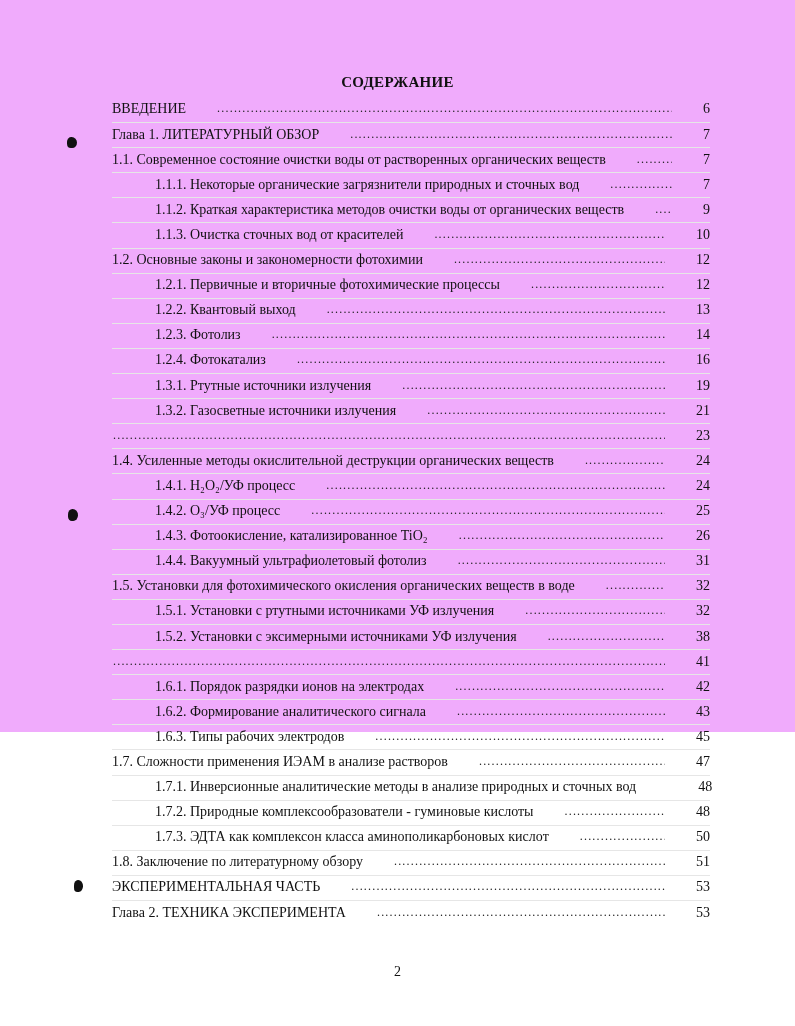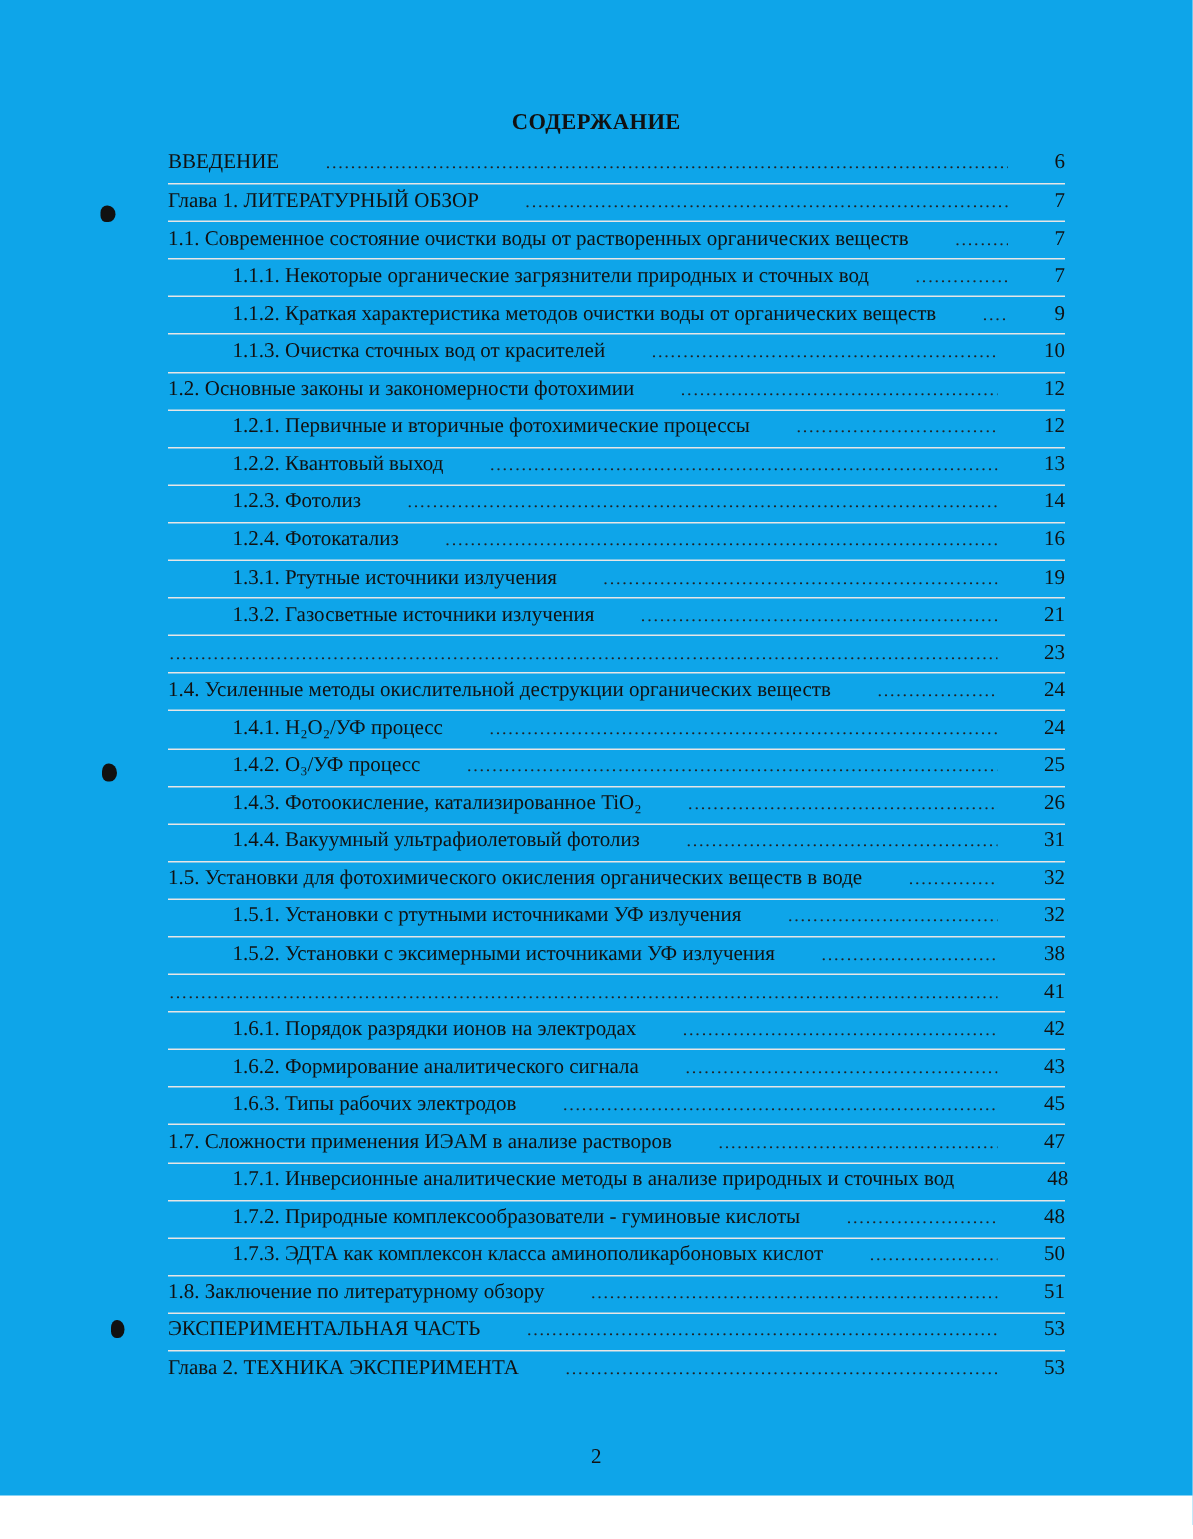--- a/index.html
+++ b/index.html
@@ -12,22 +12,22 @@
       height: 1026px;
       position: relative;
       overflow: hidden;
       font-family: "Liberation Serif", "DejaVu Serif", serif;
       color: #111111;
     }
     .page {
       position: absolute;
       left: 0; top: 0;
       width: 795px;
-      height: 997px;
-      background: #0ea5e9;
+      height: 732px;
+      background: #f0abfc;
     }
     .toc-title {
       position: absolute;
       top: 74px;
       left: 0;
       width: 795px;
       text-align: center;
       font-weight: bold;
       font-size: 15px;
       letter-spacing: 0.3px;

